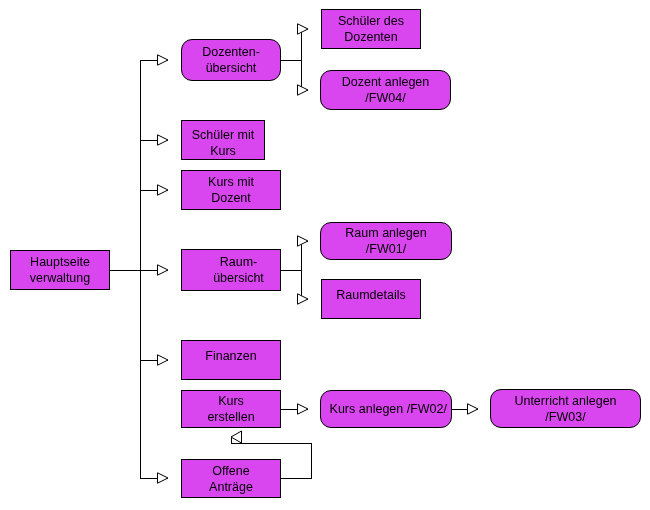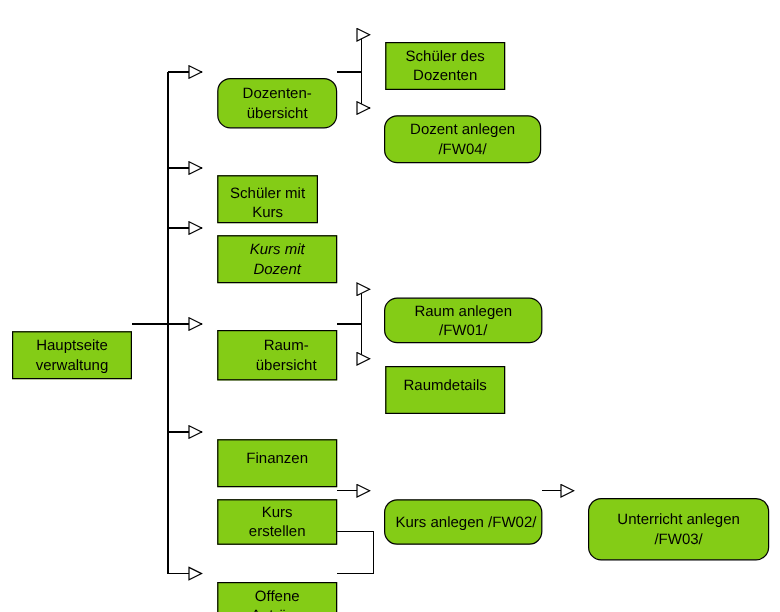--- a/index.html
+++ b/index.html
@@ -23,29 +23,28 @@
     left: 0;
     top: 0;
     width: 650px;
     height: 510px;
     pointer-events: none;
   }
   .node {
     position: absolute;
     box-sizing: border-box;
     border: 1px solid #000000;
-    background: #84cc16;
+    background: #d946ef;
     color: #000000;
     font-size: 12.5px;
     line-height: 16px;
     text-align: center;
     display: flex;
     justify-content: center;
     padding: 0 4px;
-    margin-top: 26px;
   }
   .node.v-center {
     align-items: center;
   }
   .node.v-top {
     align-items: flex-start;
     padding-top: 7px;
   }
   .node.rounded {
     border-radius: 11px;
@@ -119,21 +118,21 @@
 
   <div class="node rounded v-center" style="left:320px; top:70px; width:131px; height:40px;">
     <span class="label">Dozent anlegen /FW04/</span>
   </div>
 
   <div class="node v-center" style="left:181px; top:120px; width:84px; height:40px;align-items:flex-end;">
     <span class="label">Schüler mit
 Kurs</span>
   </div>
 
-  <div class="node v-center" style="left:181px; top:170px; width:100px; height:40px;font-style:italic;">
+  <div class="node v-center" style="left:181px; top:170px; width:100px; height:40px;">
     <span class="label">Kurs mit
 Dozent</span>
   </div>
 
   <div class="node v-center" style="left:181px; top:249px; width:100px; height:42px;padding-left:19px;">
     <span class="label">Raum-
 übersicht</span>
   </div>
 
   <div class="node rounded v-center" style="left:320px; top:222px; width:132px; height:38px;">
@@ -150,21 +149,21 @@
 
   <div class="node v-center" style="left:181px; top:390px; width:100px; height:38px;">
     <span class="label">Kurs
 erstellen</span>
   </div>
 
   <div class="node rounded v-center" style="left:320px; top:390px; width:132px; height:38px;text-align:right;">
     <span class="label">Kurs anlegen /FW02/</span>
   </div>
 
-  <div class="node rounded v-center" style="left:490px; top:389px; width:151px; height:52px;">
+  <div class="node rounded v-center" style="left:490px; top:389px; width:151px; height:39px;">
     <span class="label">Unterricht anlegen /FW03/</span>
   </div>
 
   <div class="node v-center" style="left:181px; top:459px; width:100px; height:39px;">
     <span class="label">Offene
 Anträge</span>
   </div>
 
 </div>
 

